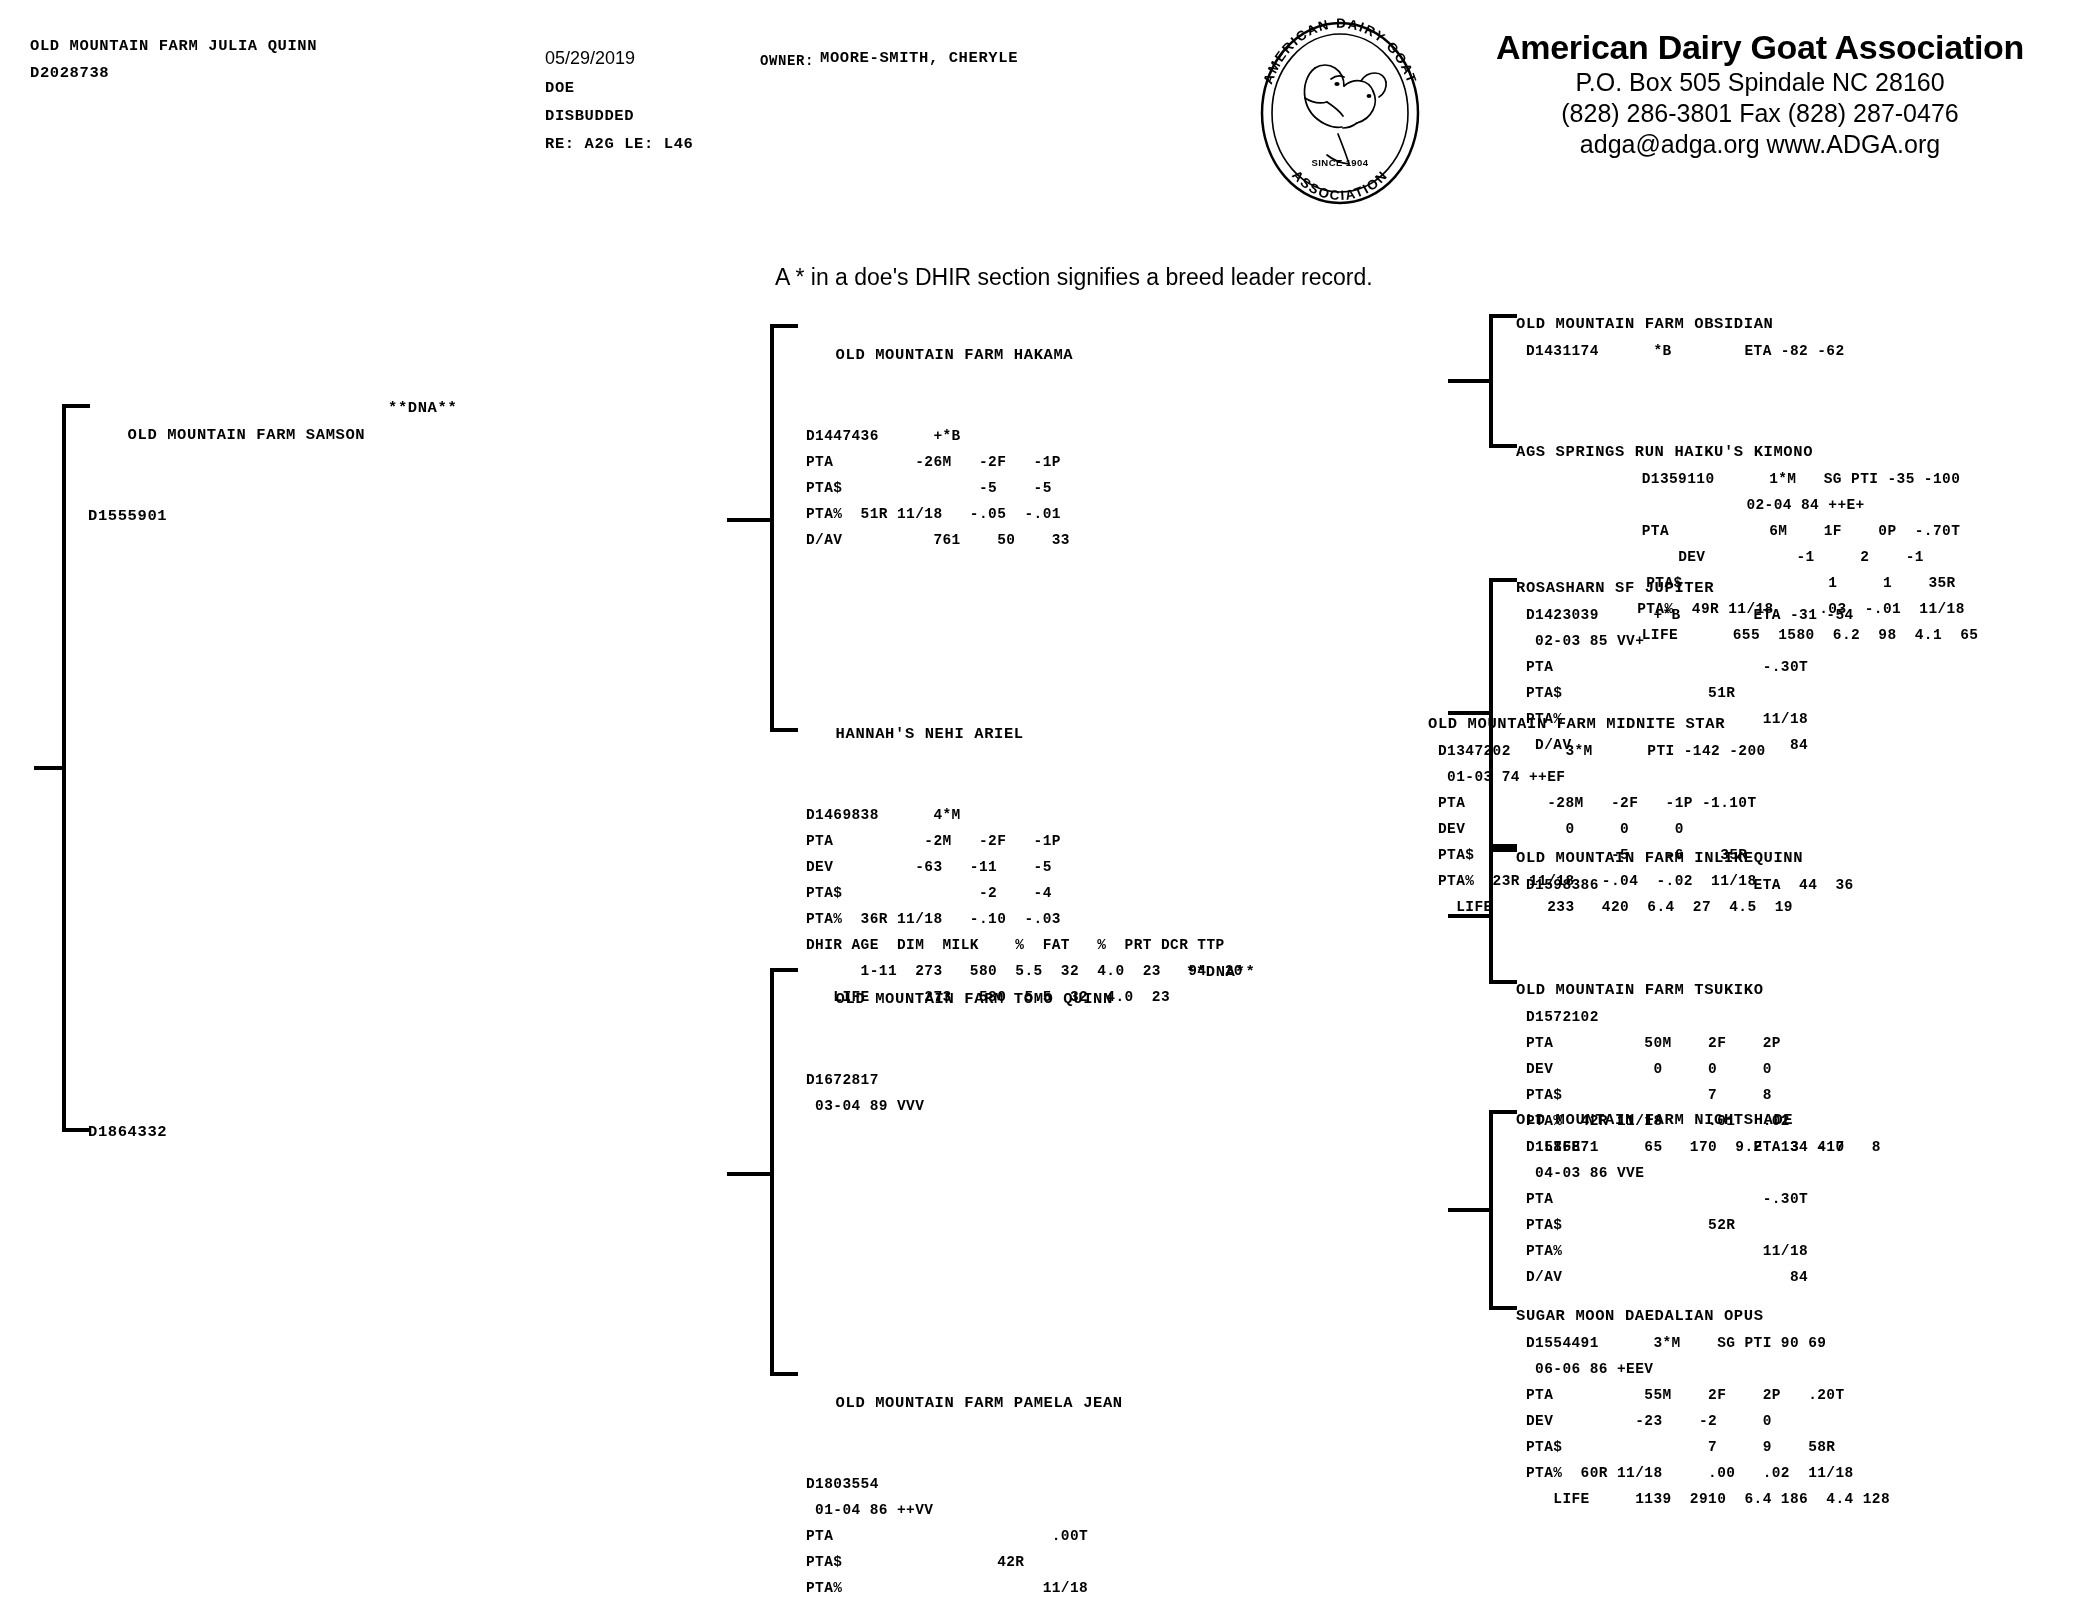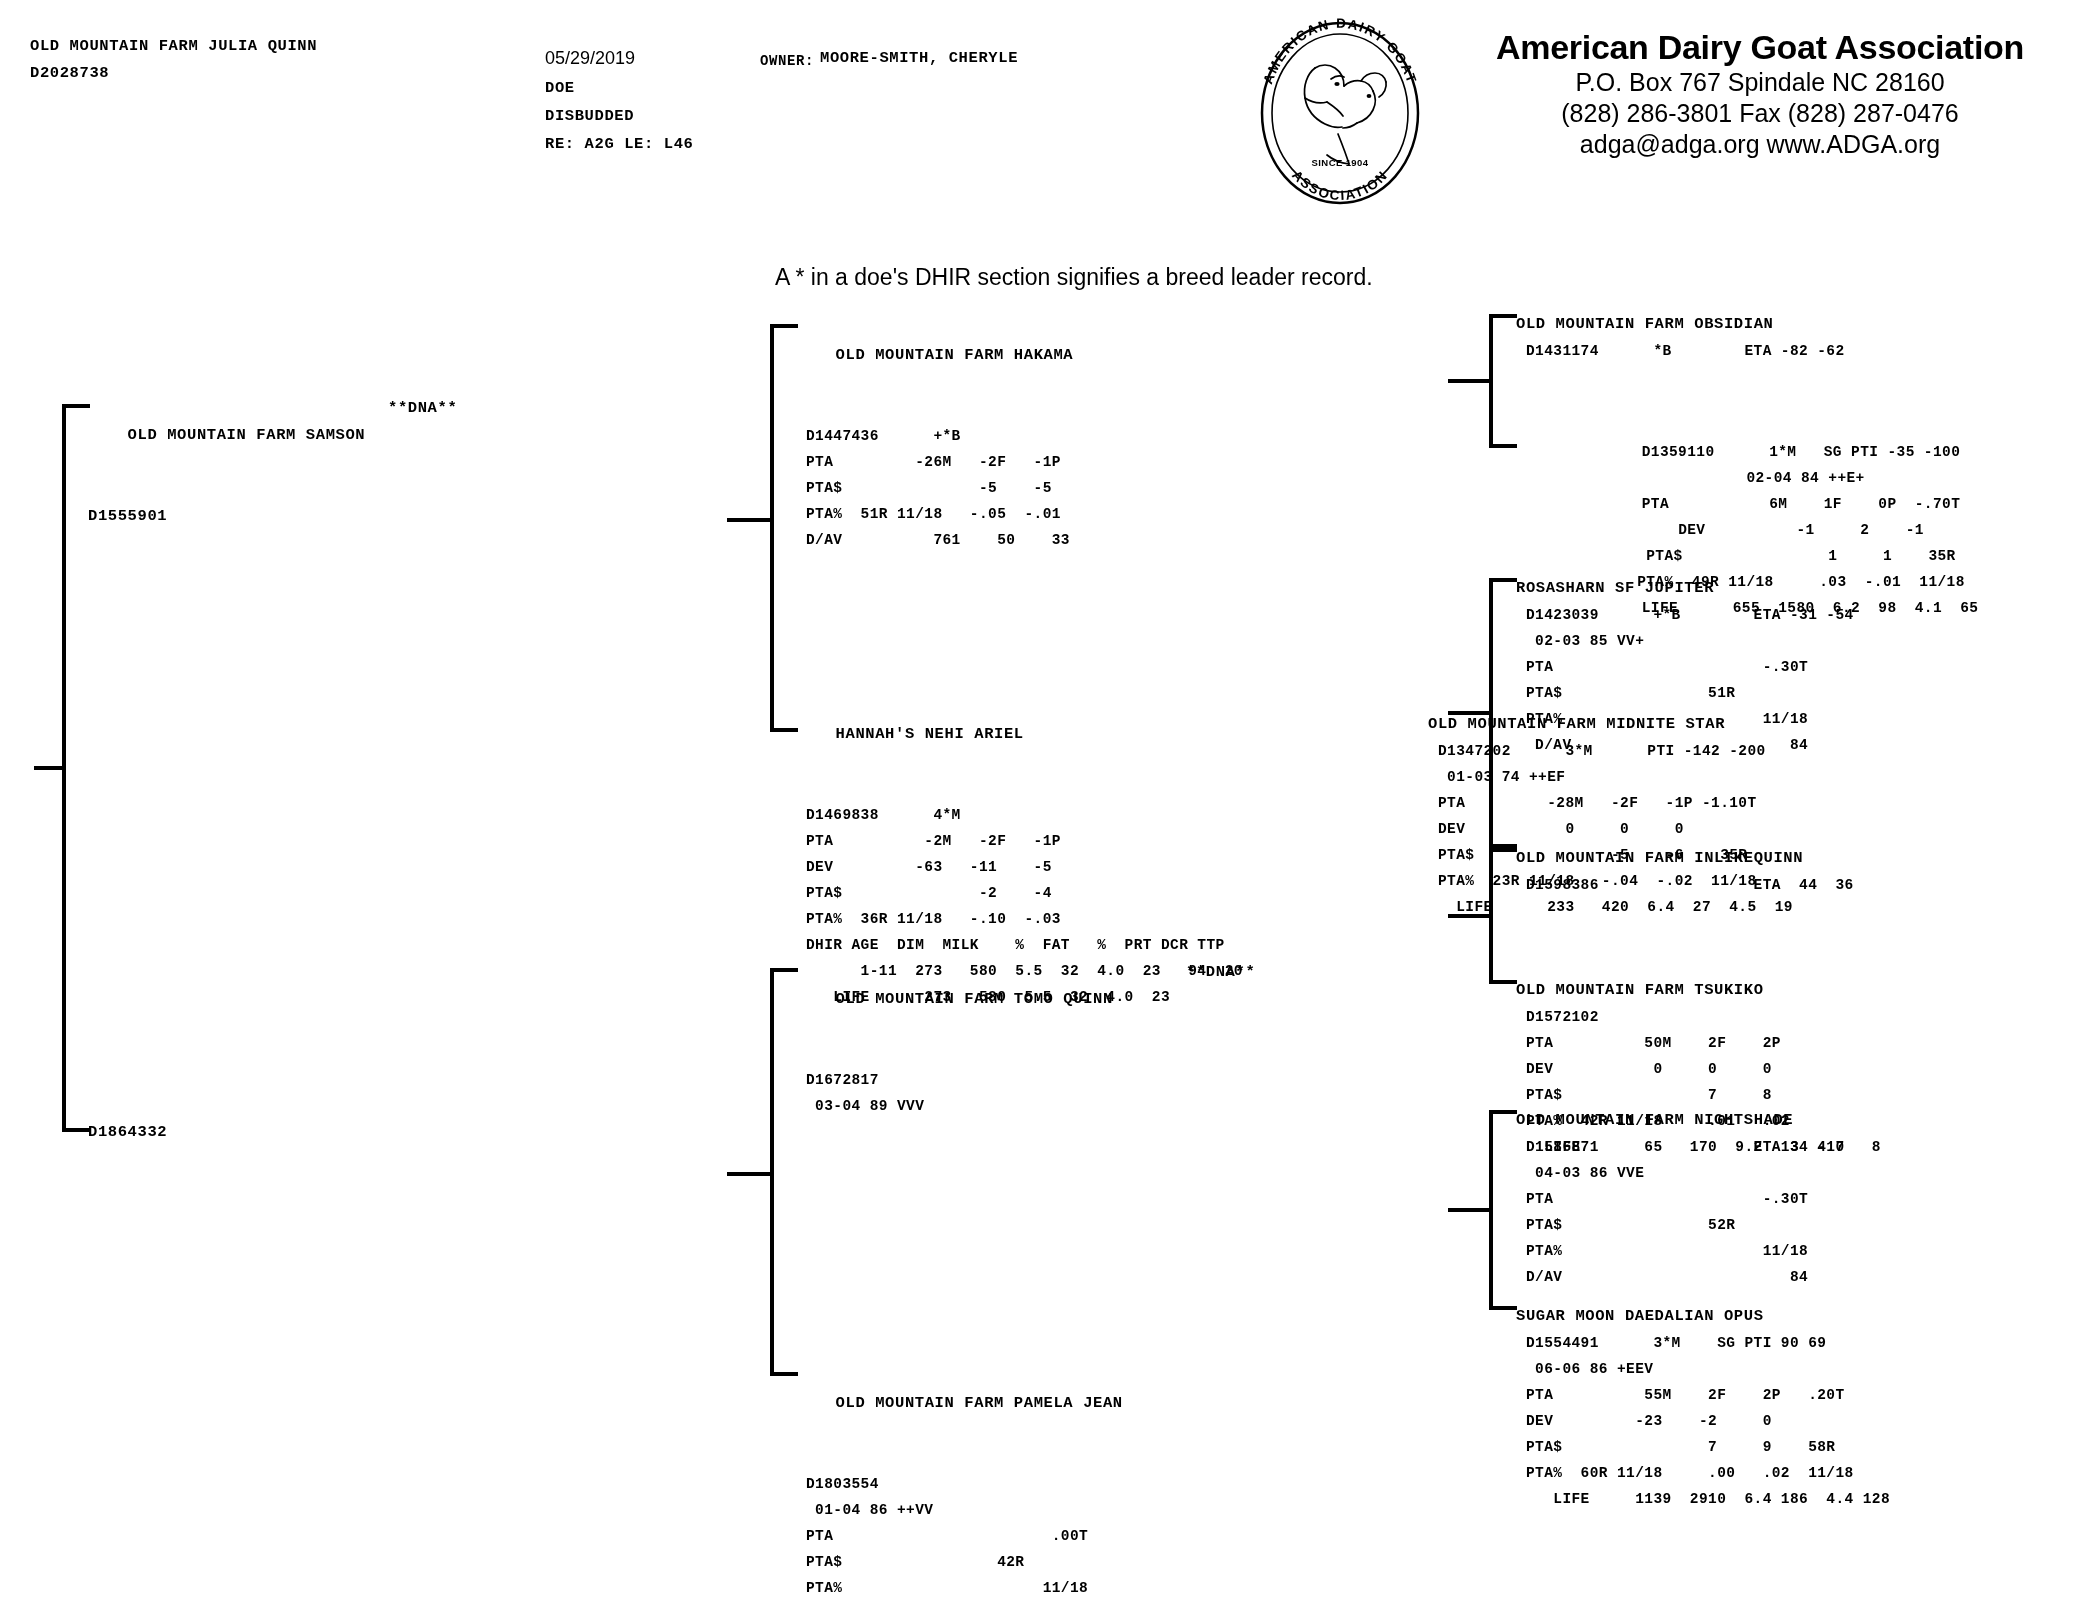--- a/index.html
+++ b/index.html
@@ -117,21 +117,21 @@
       <path d="M104,148 C96,147 88,144 82,139"></path>
       <ellipse cx="92" cy="68" rx="2.6" ry="2.0" fill="#000" stroke="none"></ellipse>
       <ellipse cx="124" cy="80" rx="2.4" ry="1.9" fill="#000" stroke="none"></ellipse>
     </g>
     <text x="95" y="150" text-anchor="middle" font-family="Liberation Sans, sans-serif" font-size="9.5" font-weight="bold" letter-spacing="0.4">SINCE 1904</text>
   </svg>
 </div>
 
 <div class="abs" id="brand-block">
   <div id="brand-title">American Dairy Goat Association</div>
-  <div class="brand-line">P.O. Box 767    Spindale NC 28160</div>
+  <div class="brand-line">P.O. Box 505    Spindale NC 28160</div>
   <div class="brand-line">(828) 286-3801   Fax (828) 287-0476</div>
   <div class="brand-line">adga@adga.org   www.ADGA.org</div>
 </div>
 
 <div class="abs" id="notice">A * in a doe's  DHIR section  signifies a breed leader record.</div>
 
 <div class="bar-v" style="left:62px; top:404px; height:728px;"></div>
 <div class="bar-h" style="left:62px; top:404px; width:28px;"></div>
 <div class="bar-h" style="left:62px; top:1128px; width:28px;"></div>
 <div class="bar-h" style="left:34px; top:766px; width:30px;"></div>
@@ -225,20 +225,21 @@
 PTA$                 42R
 PTA%                      11/18</div>
 </div>
 
 <div class="abs" style="left:1516px; top:311px; width:560px;">
   <div class="mono">OLD MOUNTAIN FARM OBSIDIAN</div>
   <div class="mono-sm" style="padding-left:10px;">D1431174      *B        ETA -82 -62</div>
 </div>
 
 <div class="abs" style="left:1516px; top:439px; width:560px;">
+  <div class="mono">AGS SPRINGS RUN HAIKU'S KIMONO</div>
   <div class="mono-sm" style="padding-left:10px;text-align:center;">D1359110      1*M   SG PTI -35 -100
  02-04 84 ++E+
 PTA           6M    1F    0P  -.70T
 DEV          -1     2    -1
 PTA$                1     1    35R
 PTA%  49R 11/18     .03  -.01  11/18
   LIFE      655  1580  6.2  98  4.1  65</div>
 </div>
 
 <div class="abs" style="left:1516px; top:575px; width:560px;">

